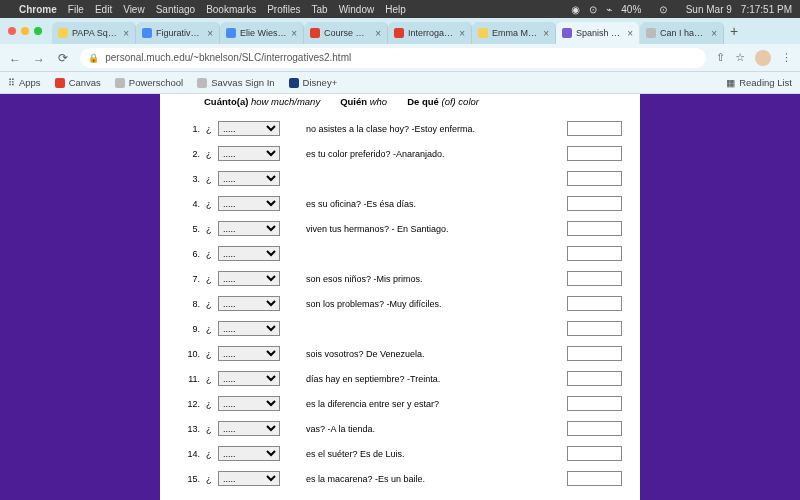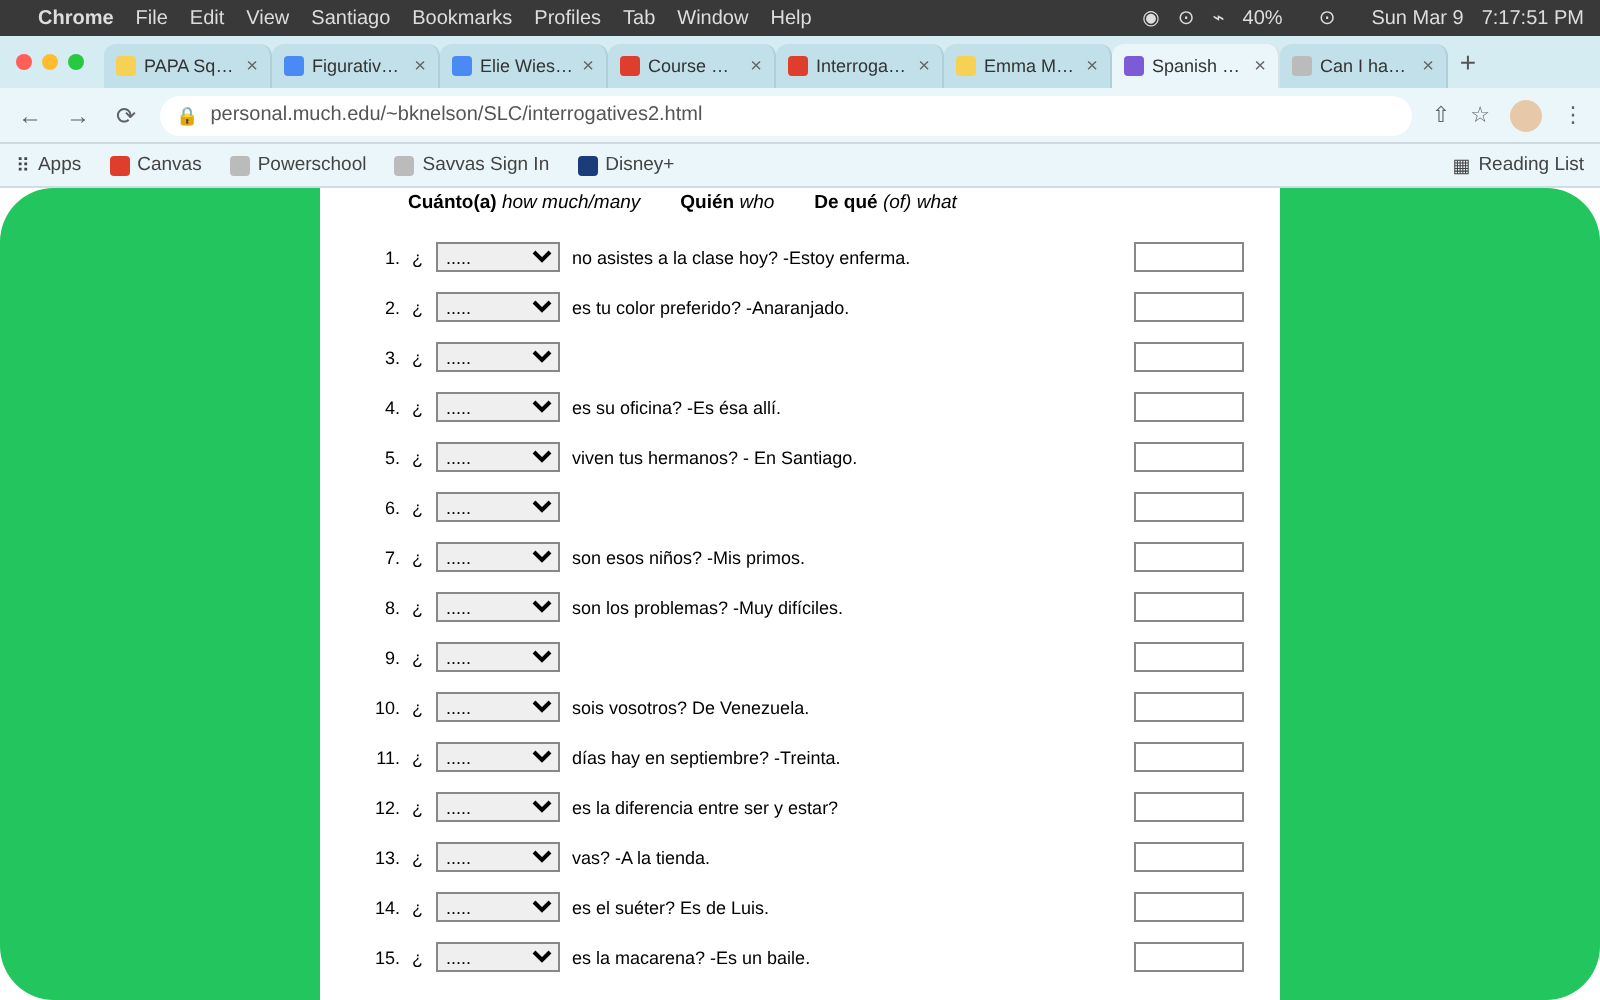--- a/index.html
+++ b/index.html
@@ -30,31 +30,31 @@
   .omnibox .lock { font-size: 9px; color: #777; }
   .tool-right { display: flex; align-items: center; gap: 10px; color: #5f6368; }
   .avatar { width: 16px; height: 16px; border-radius: 50%; background: #e7c9a9; }
 
   .chrome-bookmarks { height: 22px; background: #eaf6fa; display: flex; align-items: center; padding: 0 8px; gap: 14px; font-size: 9.5px; color: #444; border-bottom: 1px solid #d0dde2; justify-content: space-between; }
   .bm-left { display: flex; align-items: center; gap: 14px; }
   .bm-item { display: flex; align-items: center; gap: 4px; }
   .bm-ico { width: 10px; height: 10px; border-radius: 2px; }
 
   
-  .page { height: calc(500px - 18px - 26px - 28px - 22px); overflow: hidden; background: #22c55e; display: flex; justify-content: center; border-radius: 27px; }
+  .page { height: calc(500px - 18px - 26px - 28px - 22px); overflow: hidden; background: #4c1d95; display: flex; justify-content: center; }
   .sheet { width: 480px; background: #fff; padding: 2px 18px 8px; }
   .header-row { display: flex; gap: 20px; font-size: 9.5px; color: #000; margin-bottom: 14px; padding-left: 26px; }
   .header-row b { font-weight: bold; }
   .header-row i { font-style: italic; }
 
   .qrow { display: flex; align-items: center; gap: 6px; font-size: 9px; color: #000; margin-bottom: 10px; }
   .qrow .num { width: 22px; text-align: right; }
   .qrow .inv { width: 6px; }
   .qrow select { font-size: 9px; height: 15px; width: 62px; border: 1px solid #888; background: #efefef; }
-  .qrow .sentence { flex: 0 0 210px; }
+  .qrow .sentence { flex: 0 0 210px; margin-left: 20px; }
   .qrow .answerbox { width: 55px; height: 15px; border: 1px solid #888; margin-left: auto; background: #fff; }
 
   .fv-yellow { background: #f7d154; } .fv-blue { background: #4a8af4; } .fv-purple { background: #7b5bd6; }
   .fv-canvas { background: #e03e2d; } .fv-generic { background: #bbb; } .fv-disney { background: #1a3c7b; }
 </style>
 </head>
 <body>
 
 <div class="mac-menubar">
   <div class="left">
@@ -179,21 +179,21 @@
     <span>▦</span>
     <span>Reading List</span>
   </div>
 </div>
 
 <div class="page">
   <div class="sheet">
     <div class="header-row">
       <span><b>Cuánto(a)</b> <i>how much/many</i></span>
       <span><b>Quién</b> <i>who</i></span>
-      <span><b>De qué</b> <i>(of) what</i></span>
+      <span><b>De qué</b> <i>(of) color</i></span>
     </div>
     <div id="q-mount">
         <div class="qrow">
     <span class="num">1.</span>
     <span class="inv">¿</span>
     <select><option>.....</option></select>
     <span class="sentence">no asistes a la clase hoy? -Estoy enferma.</span>
     <input class="answerbox" type="text" style="">
         </div>
         <div class="qrow">
@@ -206,21 +206,21 @@
         <div class="qrow">
     <span class="num">3.</span>
     <span class="inv">¿</span>
     <select><option>.....</option></select>
     <input class="answerbox" type="text" style="">
         </div>
         <div class="qrow">
     <span class="num">4.</span>
     <span class="inv">¿</span>
     <select><option>.....</option></select>
-    <span class="sentence">es su oficina? -Es ésa allí.</span>
+    <span class="sentence">es su oficina? -Es ésa días.</span>
     <input class="answerbox" type="text" style="">
         </div>
         <div class="qrow">
     <span class="num">5.</span>
     <span class="inv">¿</span>
     <select><option>.....</option></select>
     <span class="sentence">viven tus hermanos? - En Santiago.</span>
     <input class="answerbox" type="text" style="">
         </div>
         <div class="qrow">

